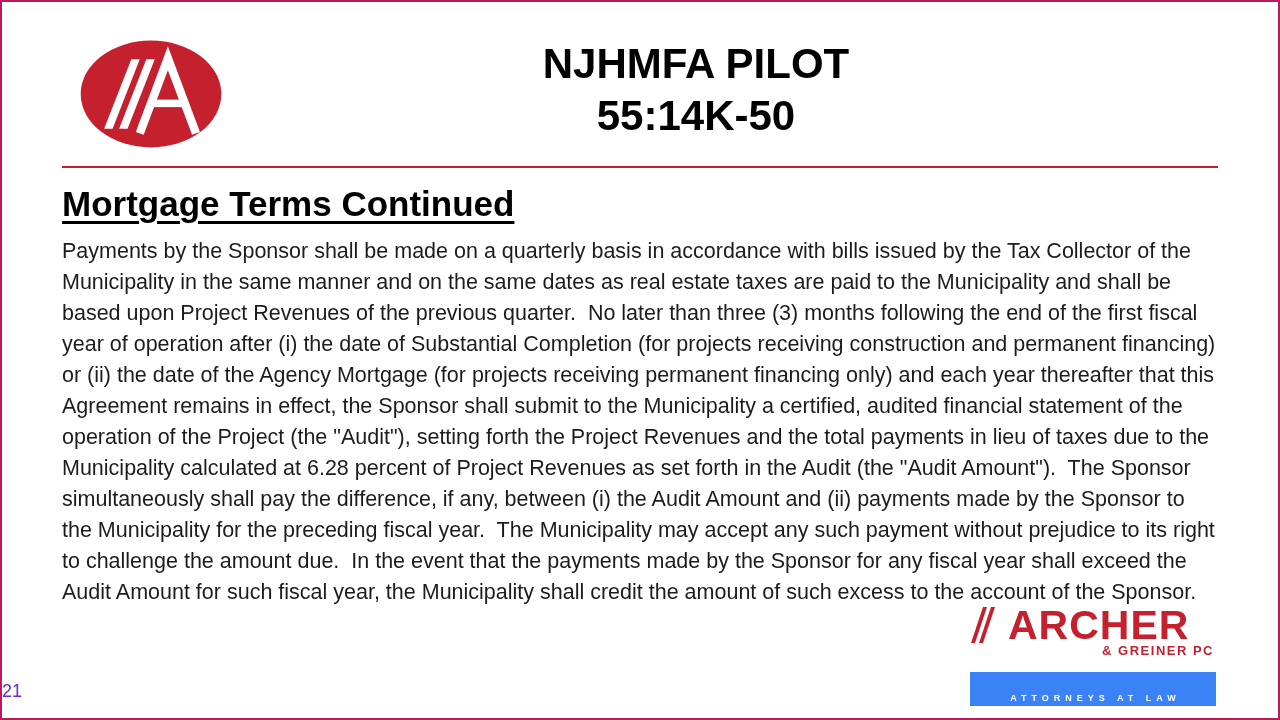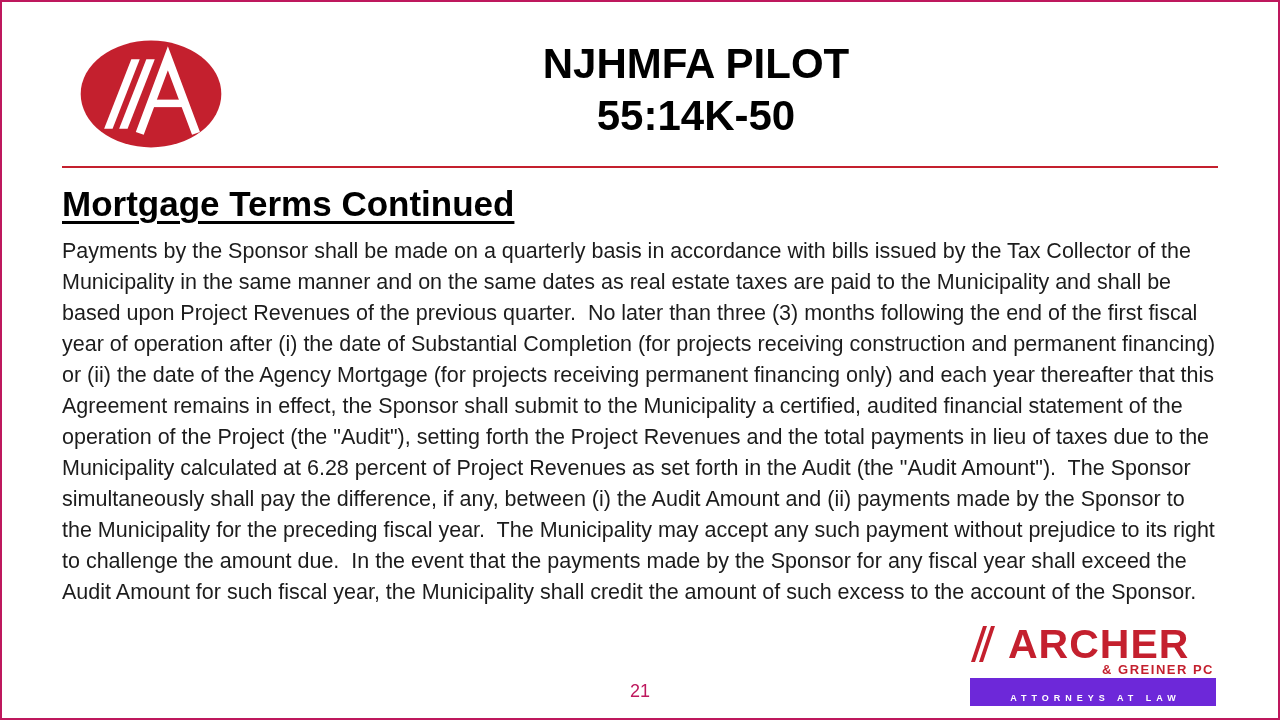--- a/index.html
+++ b/index.html
@@ -49,23 +49,22 @@
   .body-text {
     margin: 12px 62px 16px 60px;
     font-size: 21.5px;
     line-height: 31px;
     color: #1c1c1c;
     white-space: pre-wrap;
   }
   .page-number {
     position: absolute;
     bottom: 16px; left: 0; right: 0;
-    text-align: center;
     font-size: 18px;
-    color: #be185d;
+    color: #6d28d9;
   }
   .archer {
     position: absolute;
     right: 62px; bottom: 12px;
     width: 246px;
   }
   .archer-top {
     display: flex;
     align-items: center;
     justify-content: flex-start;
@@ -81,28 +80,28 @@
   .archer-sub {
     text-align: right;
     font-size: 13px;
     font-weight: bold;
     color: #C4202E;
     letter-spacing: 1.5px;
     margin-top: -2px;
     padding-right: 2px;
   }
   .archer-bar {
-    margin-top: 1px;
-    background: #6d28d9;
+    margin-top: 14px;
+    background: #3b82f6;
     color: #ffffff;
     font-size: 9px;
     font-weight: bold;
     letter-spacing: 5px;
     text-align: center;
-    padding: 15px 0 3px 5px;
+    padding: 21px 0 3px 5px;
   }
 </style>
 </head>
 <body>
 
 <div class="slide">
 
   <div class="header">
     <svg class="top-logo" viewBox="0 0 160 120" aria-hidden="true">
       <ellipse cx="80" cy="60" rx="75" ry="57" fill="#C4202E"></ellipse>

